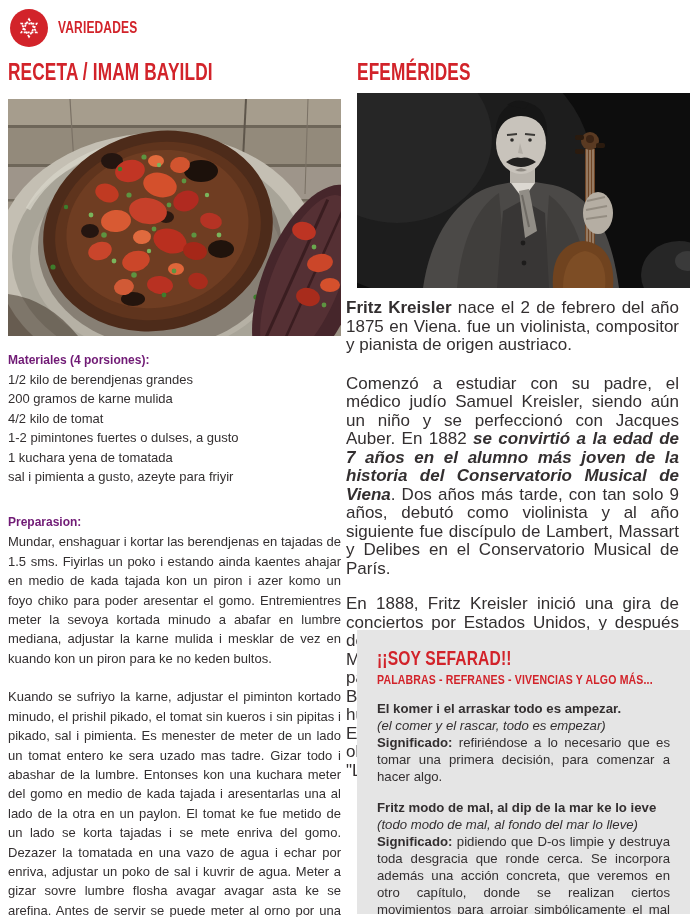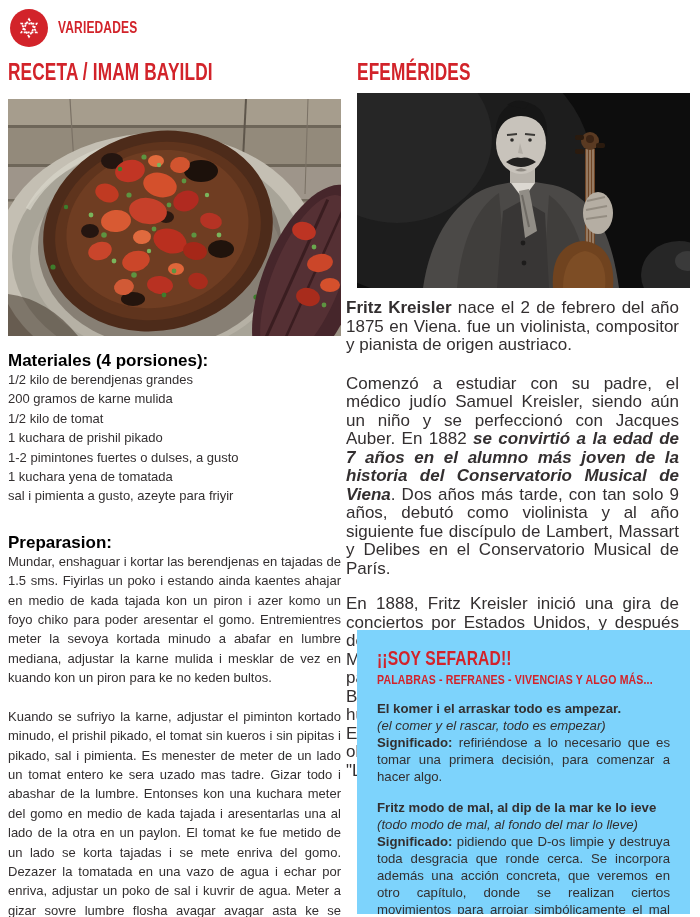--- a/index.html
+++ b/index.html
@@ -26,37 +26,37 @@
   .right-title { left:357px; }
 
   
   .photo { position:absolute; display:block; line-height:0; }
   .food-photo { left:8px; top:93px; width:333px; height:237px; }
   .portrait-photo { left:357px; top:87px; width:333px; height:195px; }
   .photo svg { display:block; }
 
   
   .recipe-body { position:absolute; left:8px; top:345px; width:333px; font-size:13px; }
-  .red-sub { color:#000000; font-weight:bold; font-size:17px; line-height:19px; }
+  .red-sub { color:#701a75; font-weight:bold; font-size:12px; line-height:19px; }
   .ingredients { list-style:none; }
   .ingredients li { line-height:19.4px; }
   .prep { margin-top:27px; }
   .just { text-align:justify; line-height:19.4px; }
   .p2 { margin-top:19px; }
 
   
   .bio { position:absolute; left:346px; top:293px; width:333px; font-size:17px; }
   .bio .just { line-height:18.5px; }
   .pgap { margin-top:20px; }
   .pgap2 { margin-top:17px; }
   .bi { font-weight:bold; font-style:italic; }
 
   
   .sefarad-box { position:absolute; left:357px; top:624px; width:333px; height:284px;
-                 background:#7dd3fc; padding:17px 20px 0 20px; overflow:hidden; }
+                 background:#e5e5e5; padding:17px 20px 0 20px; overflow:hidden; }
   .box-title { color:#d2232a; font-weight:bold; font-size:20px; line-height:23px; }
   .box-title .cond, .box-subtitle .cond { transform:scaleX(0.78); }
   .box-subtitle { color:#d2232a; font-weight:bold; font-size:13.5px; line-height:16px; margin-top:2px; }
   .entry { margin-top:12px; font-size:13.2px; }
   .entry2 { margin-top:13px; }
   .refran { font-weight:bold; line-height:17px; }
   .translation { font-style:italic; line-height:17px; }
   .significado { text-align:justify; line-height:17.2px; }
 </style>
 </head>
@@ -231,22 +231,21 @@
       <ellipse cx="322" cy="182" rx="38" ry="34" fill="#262626"></ellipse>
       <ellipse cx="330" cy="168" rx="12" ry="10" fill="#3a3a3a"></ellipse>
     </svg>
   </figure>
 
   <section class="recipe-body">
     <h2 class="red-sub">Materiales (4 porsiones):</h2>
     <ul class="ingredients">
       <li>1/2 kilo de berendjenas grandes</li>
       <li>200 gramos de karne mulida</li>
-      <li>1/2 kilo de tomat</li>
-      <li>1 kuchara de prishil pikado</li>
+      <li>4/2 kilo de tomat</li>
       <li>1-2 pimintones fuertes o dulses, a gusto</li>
       <li>1 kuchara yena de tomatada</li>
       <li>sal i pimienta a gusto, azeyte para friyir</li>
     </ul>
     <h2 class="red-sub prep">Preparasion:</h2>
     <p class="just">Mundar, enshaguar i kortar las berendjenas en tajadas de 1.5 sms. Fiyirlas un poko i estando ainda kaentes ahajar en medio de kada tajada kon un piron i azer komo un foyo chiko para poder aresentar el gomo. Entremientres meter la sevoya kortada minudo a abafar en lumbre mediana, adjustar la karne mulida i mesklar de vez en kuando kon un piron para ke no keden bultos.</p>
     <p class="just p2">Kuando se sufriyo la karne, adjustar el piminton kortado minudo, el prishil pikado, el tomat sin kueros i sin pipitas i pikado, sal i pimienta. Es menester de meter de un lado un tomat entero ke sera uzado mas tadre. Gizar todo i abashar de la lumbre. Entonses kon una kuchara meter del gomo en medio de kada tajada i aresentarlas una al lado de la otra en un paylon. El tomat ke fue metido de un lado se korta tajadas i se mete enriva del gomo. Dezazer la tomatada en una vazo de agua i echar por enriva, adjustar un poko de sal i kuvrir de agua. Meter a gizar sovre lumbre flosha avagar avagar asta ke se arefina. Antes de servir se puede meter al orno por una media ora.</p>
   </section>
 
   <section class="bio">

